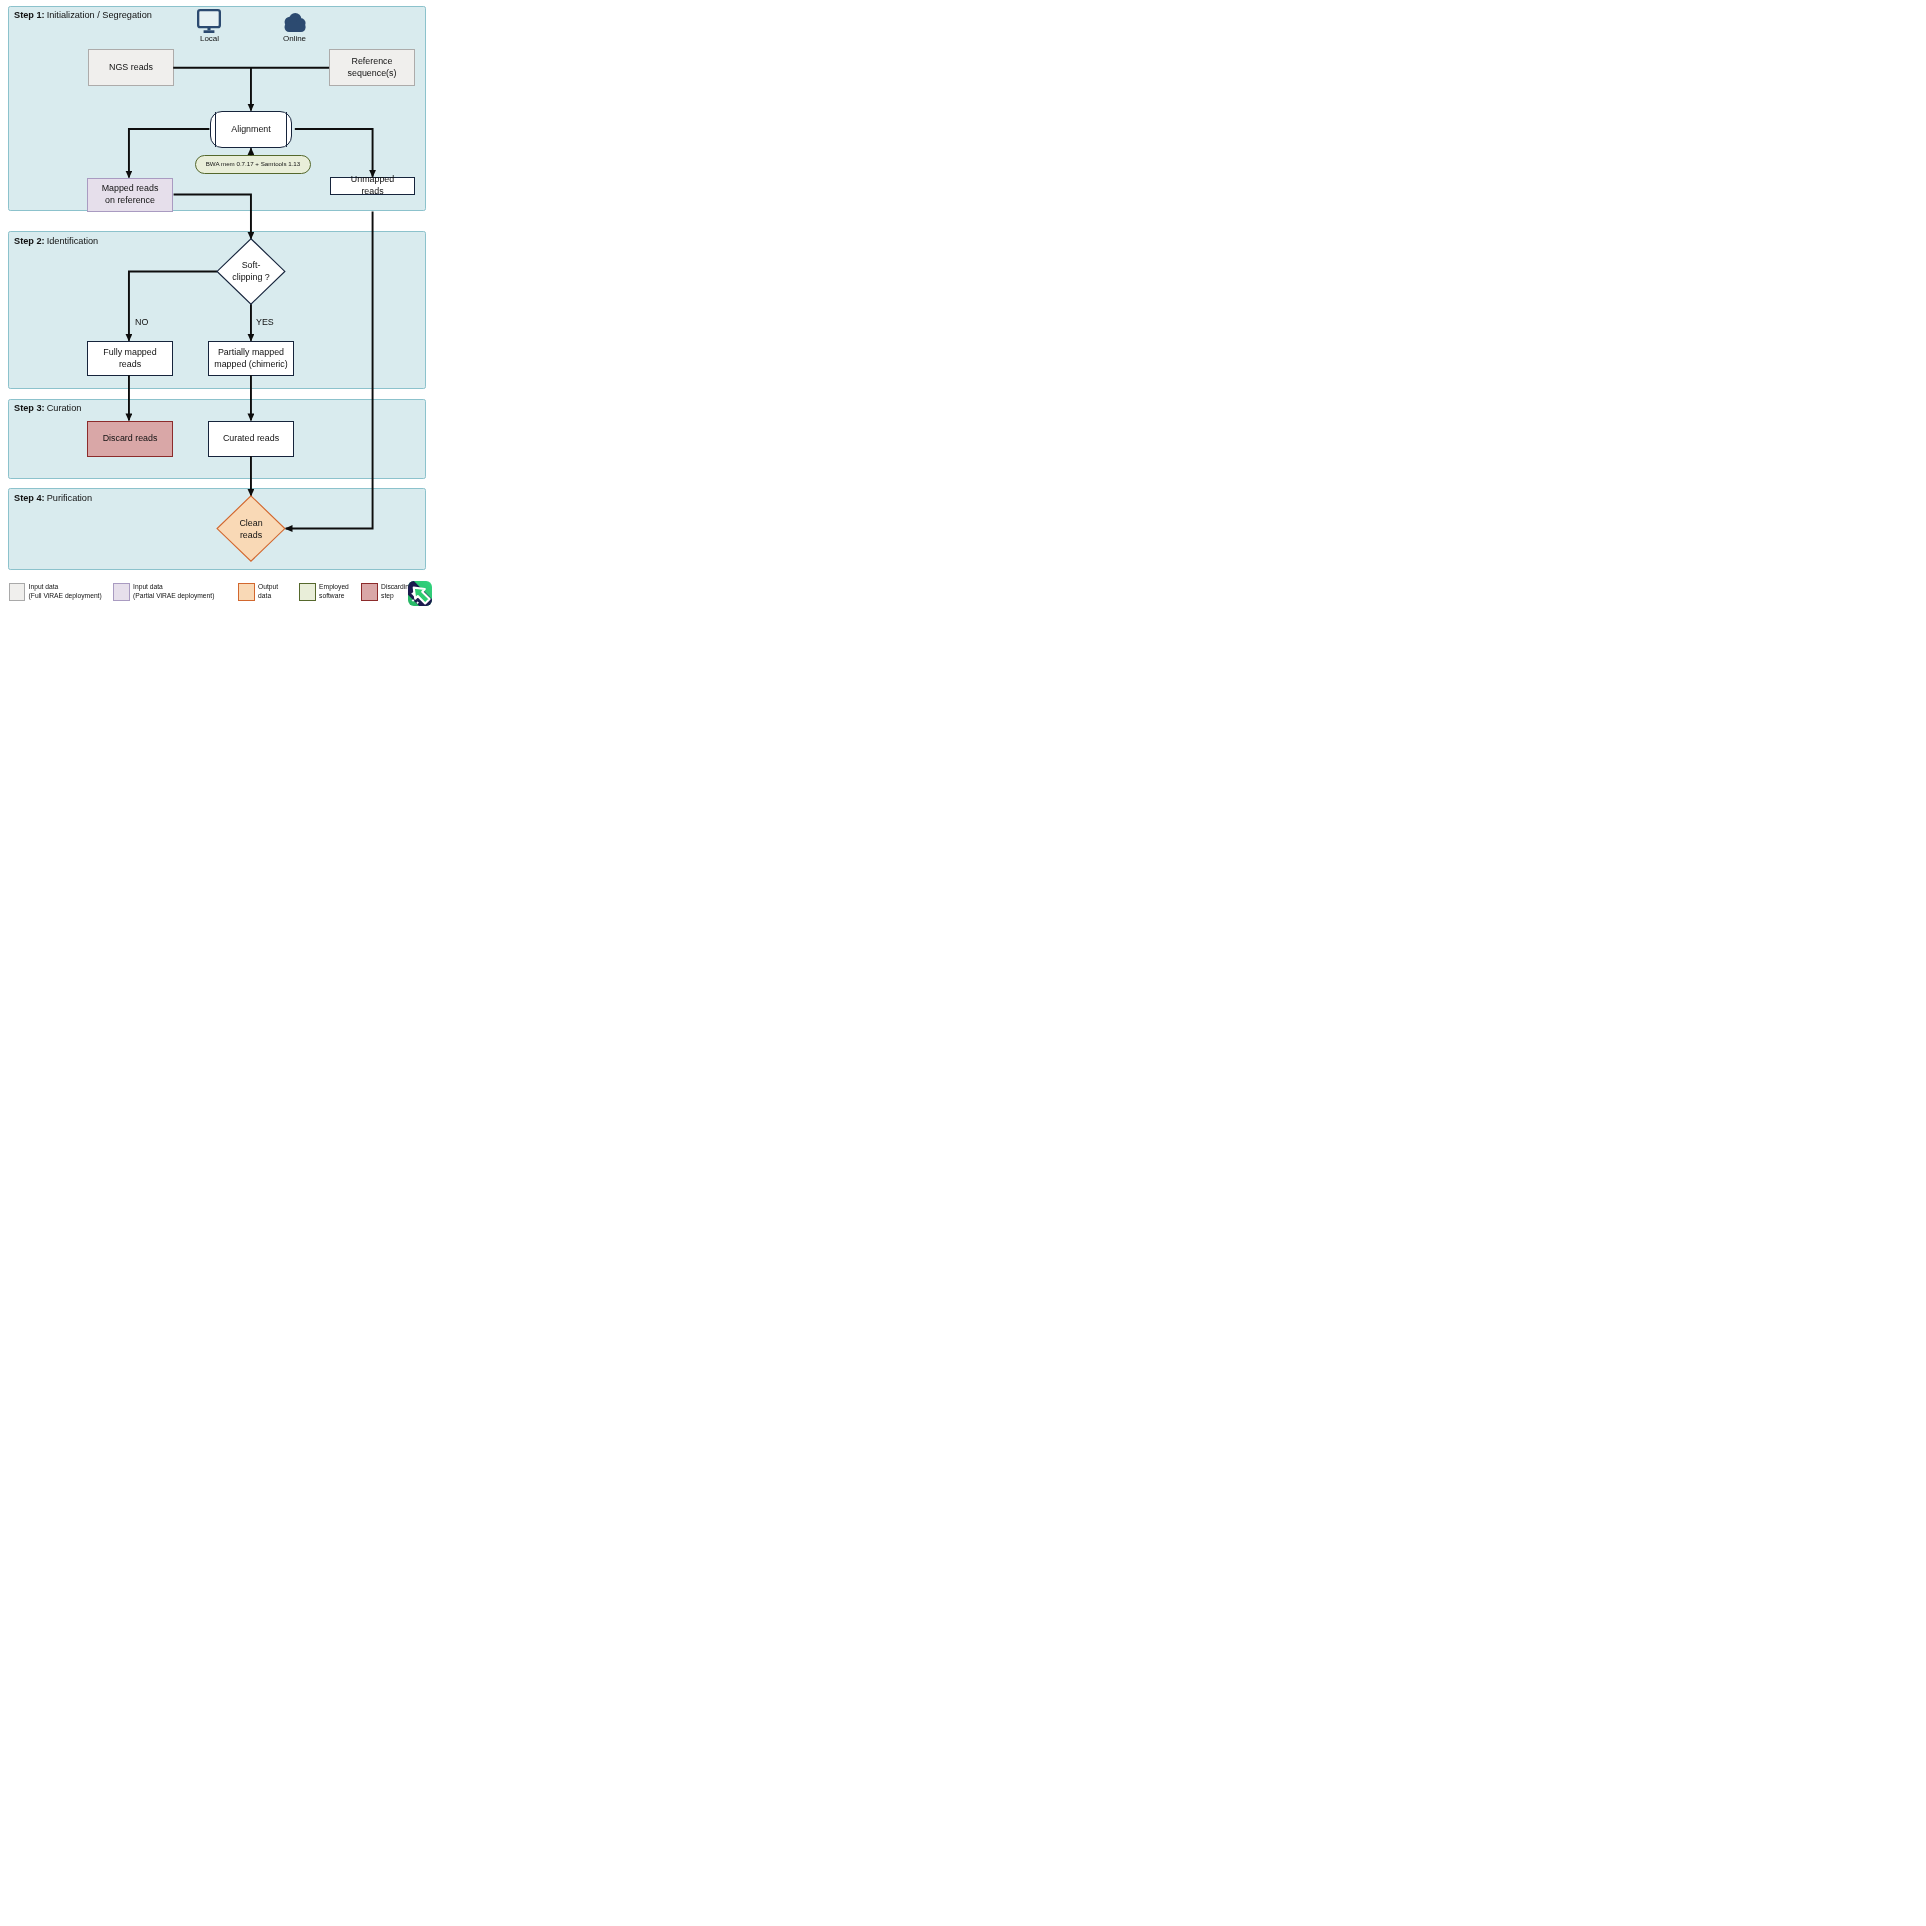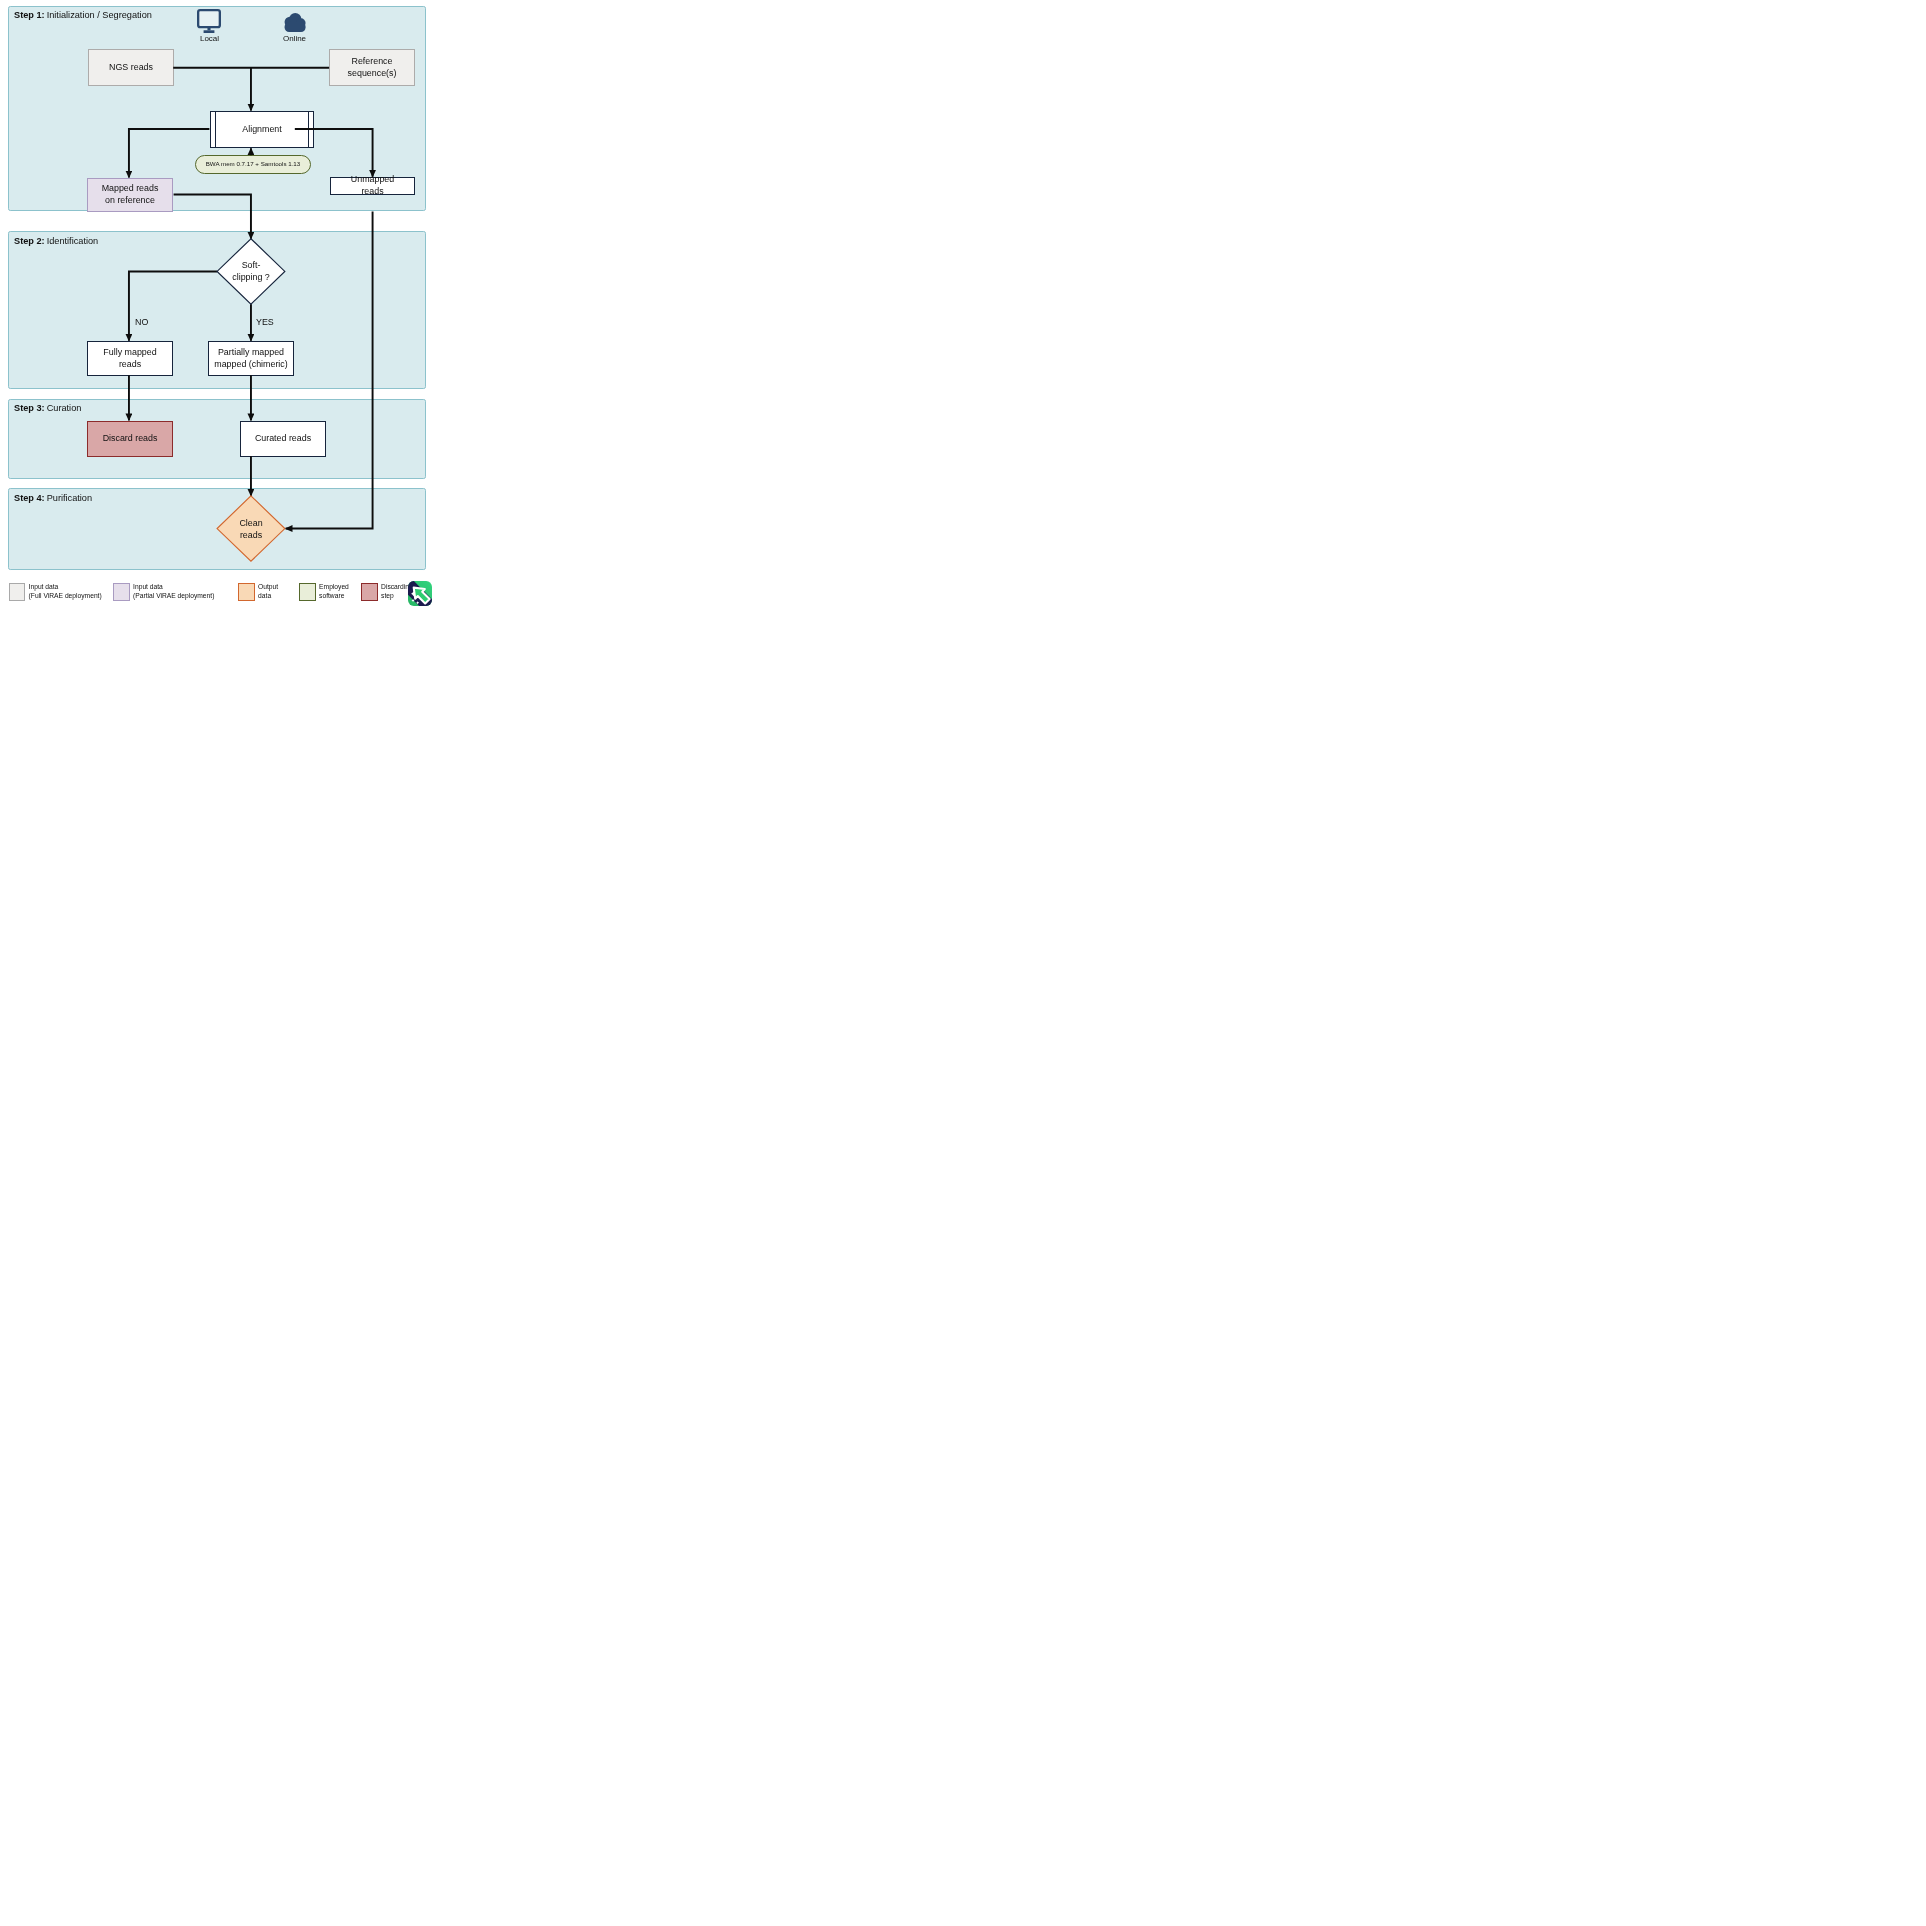--- a/index.html
+++ b/index.html
@@ -89,21 +89,21 @@
   <div class="src-label" style="left:277px;top:34px;">Online</div>
 
   <div class="node gray zboxes" style="left:88px;top:49px;width:86px;height:37px;">
     <span class="lbl">NGS reads</span>
   </div>
 
   <div class="node gray zboxes" style="left:329px;top:49px;width:86px;height:37px;">
     <span class="lbl" style="max-width:56px;">Reference sequence(s)</span>
   </div>
 
-  <div class="node navy predef zboxes" style="left:210px;top:111px;width:104px;height:37px;">
+  <div class="node navy predef zboxes" style="left:210px;top:111px;width:82px;height:37px;border-radius:12px;">
     <span class="lbl">Alignment</span>
   </div>
 
   <div class="node pill zboxes" style="left:195px;top:155px;width:116px;height:19px;">
     <span class="lbl">BWA mem 0.7.17 + Samtools 1.13</span>
   </div>
 
   <div class="node lav zboxes" style="left:87px;top:178px;width:86px;height:34px;">
     <span class="lbl" style="max-width:64px;">Mapped reads on reference</span>
   </div>
@@ -117,21 +117,21 @@
   </div>
 
   <div class="node navy zboxes" style="left:208px;top:341px;width:86px;height:35px;">
     <span class="lbl" style="max-width:76px;">Partially mapped mapped (chimeric)</span>
   </div>
 
   <div class="node red zboxes" style="left:87px;top:421px;width:86px;height:36px;">
     <span class="lbl">Discard reads</span>
   </div>
 
-  <div class="node navy zboxes" style="left:208px;top:421px;width:86px;height:36px;margin-left:32px;">
+  <div class="node navy zboxes" style="left:208px;top:421px;width:86px;height:36px;">
     <span class="lbl">Curated reads</span>
   </div>
 
   <svg class="connectors" width="433" height="606" viewBox="0 0 1125 1574">
     <defs>
       <marker id="ah" markerUnits="userSpaceOnUse" markerWidth="20" markerHeight="18" refX="18" refY="9" orient="auto">
         <path d="M0,0 L20,9 L0,18 Z" fill="#0d0d0d"></path>
       </marker>
     </defs>
     <g stroke="#0d0d0d" stroke-width="5" fill="none">

